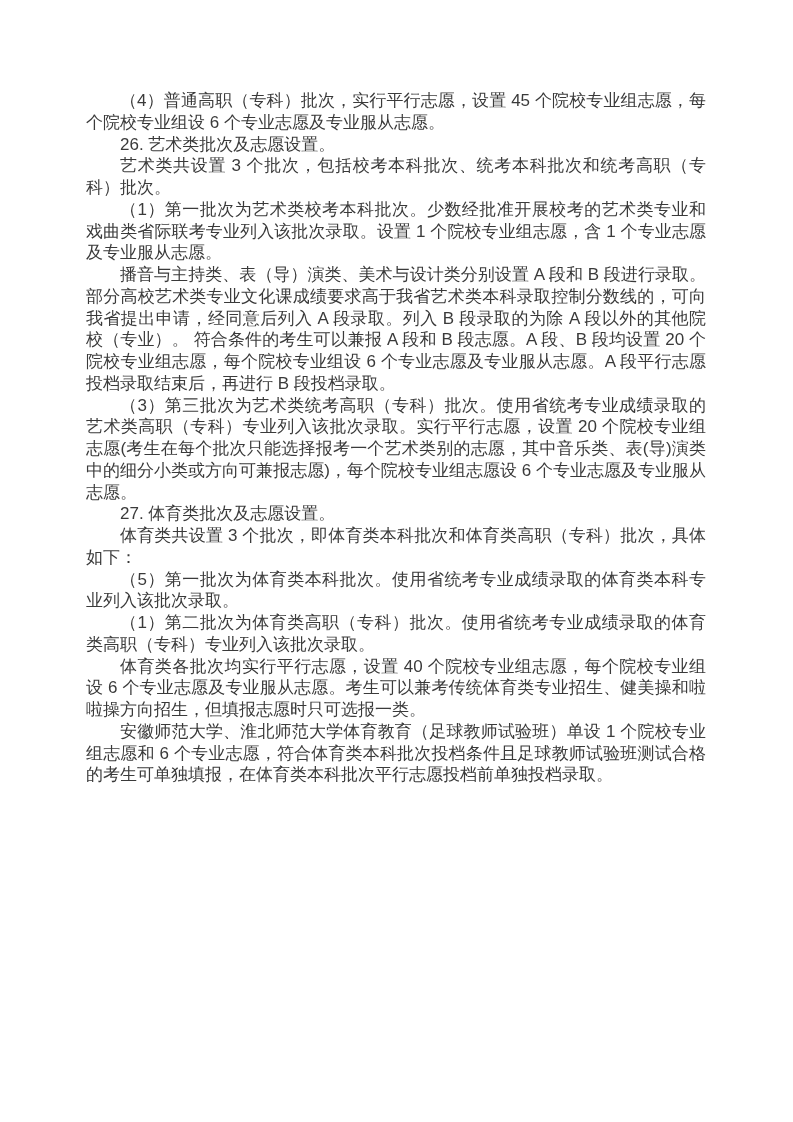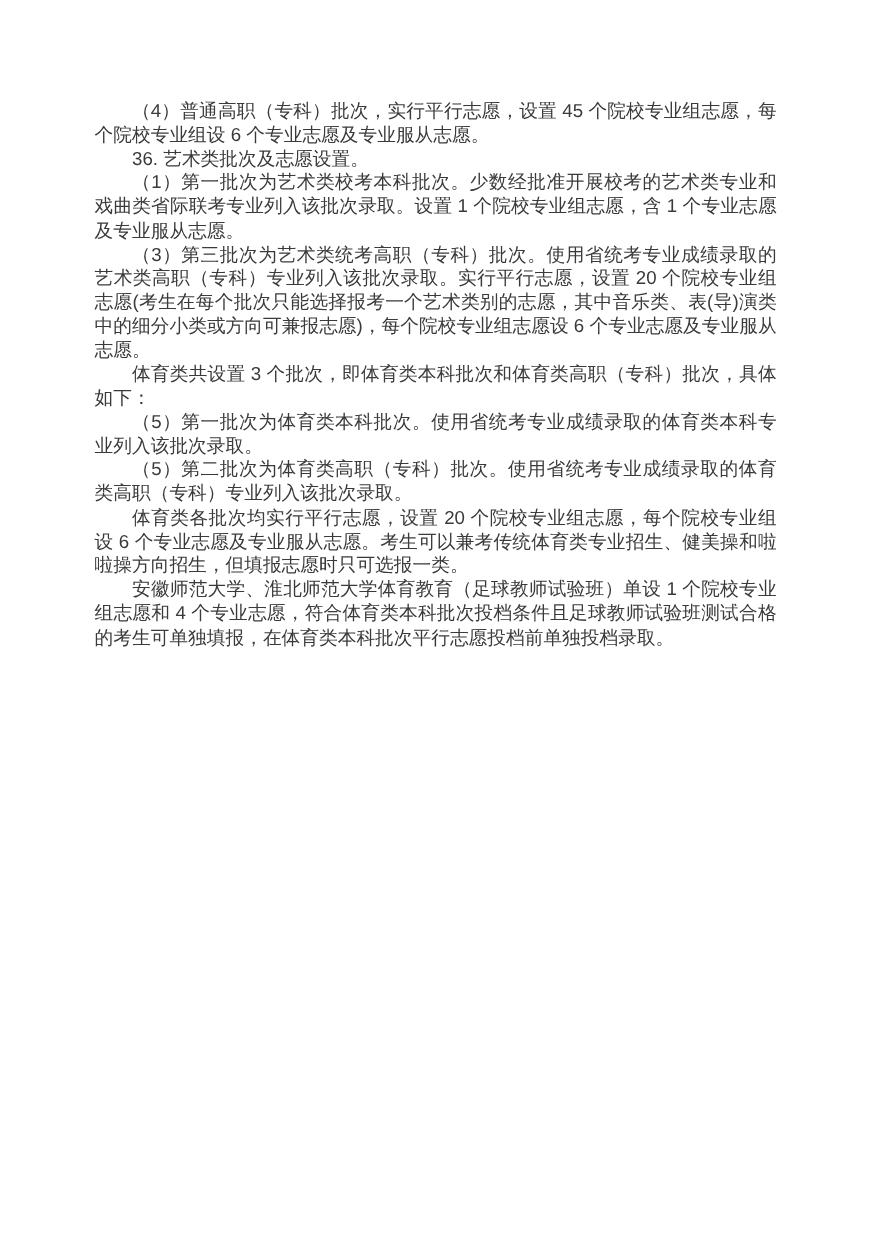--- a/index.html
+++ b/index.html
@@ -39,22 +39,25 @@
     text-indent: 2em;
     word-break: break-all;
   }
 </style>
 </head>
 <body>
 
 <div class="page">
   <div class="doc-content">
     <p>（4）普通高职（专科）批次，实行平行志愿，设置 45 个院校专业组志愿，每个院校专业组设 6 个专业志愿及专业服从志愿。</p>
-    <p>36. 艺术类批次及志愿设置。</p>
+    <p>26. 艺术类批次及志愿设置。</p>
+    <p>艺术类共设置 3 个批次，包括校考本科批次、统考本科批次和统考高职（专科）批次。</p>
     <p>（1）第一批次为艺术类校考本科批次。少数经批准开展校考的艺术类专业和戏曲类省际联考专业列入该批次录取。设置 1 个院校专业组志愿，含 1 个专业志愿及专业服从志愿。</p>
+    <p>播音与主持类、表（导）演类、美术与设计类分别设置 A 段和 B 段进行录取。部分高校艺术类专业文化课成绩要求高于我省艺术类本科录取控制分数线的，可向我省提出申请，经同意后列入 A 段录取。列入 B 段录取的为除 A 段以外的其他院校（专业）。 符合条件的考生可以兼报 A 段和 B 段志愿。A 段、B 段均设置 20 个院校专业组志愿，每个院校专业组设 6 个专业志愿及专业服从志愿。A 段平行志愿投档录取结束后，再进行 B 段投档录取。</p>
     <p>（3）第三批次为艺术类统考高职（专科）批次。使用省统考专业成绩录取的艺术类高职（专科）专业列入该批次录取。实行平行志愿，设置 20 个院校专业组志愿(考生在每个批次只能选择报考一个艺术类别的志愿，其中音乐类、表(导)演类中的细分小类或方向可兼报志愿)，每个院校专业组志愿设 6 个专业志愿及专业服从志愿。</p>
+    <p>27. 体育类批次及志愿设置。</p>
     <p>体育类共设置 3 个批次，即体育类本科批次和体育类高职（专科）批次，具体如下：</p>
     <p>（5）第一批次为体育类本科批次。使用省统考专业成绩录取的体育类本科专业列入该批次录取。</p>
-    <p>（5）第二批次为体育类高职（专科）批次。使用省统考专业成绩录取的体育类高职（专科）专业列入该批次录取。</p>
-    <p>体育类各批次均实行平行志愿，设置 20 个院校专业组志愿，每个院校专业组设 6 个专业志愿及专业服从志愿。考生可以兼考传统体育类专业招生、健美操和啦啦操方向招生，但填报志愿时只可选报一类。</p>
-    <p>安徽师范大学、淮北师范大学体育教育（足球教师试验班）单设 1 个院校专业组志愿和 4 个专业志愿，符合体育类本科批次投档条件且足球教师试验班测试合格的考生可单独填报，在体育类本科批次平行志愿投档前单独投档录取。</p>
+    <p>（1）第二批次为体育类高职（专科）批次。使用省统考专业成绩录取的体育类高职（专科）专业列入该批次录取。</p>
+    <p>体育类各批次均实行平行志愿，设置 40 个院校专业组志愿，每个院校专业组设 6 个专业志愿及专业服从志愿。考生可以兼考传统体育类专业招生、健美操和啦啦操方向招生，但填报志愿时只可选报一类。</p>
+    <p>安徽师范大学、淮北师范大学体育教育（足球教师试验班）单设 1 个院校专业组志愿和 6 个专业志愿，符合体育类本科批次投档条件且足球教师试验班测试合格的考生可单独填报，在体育类本科批次平行志愿投档前单独投档录取。</p>
   </div>
 </div>
 
 </body></html>

